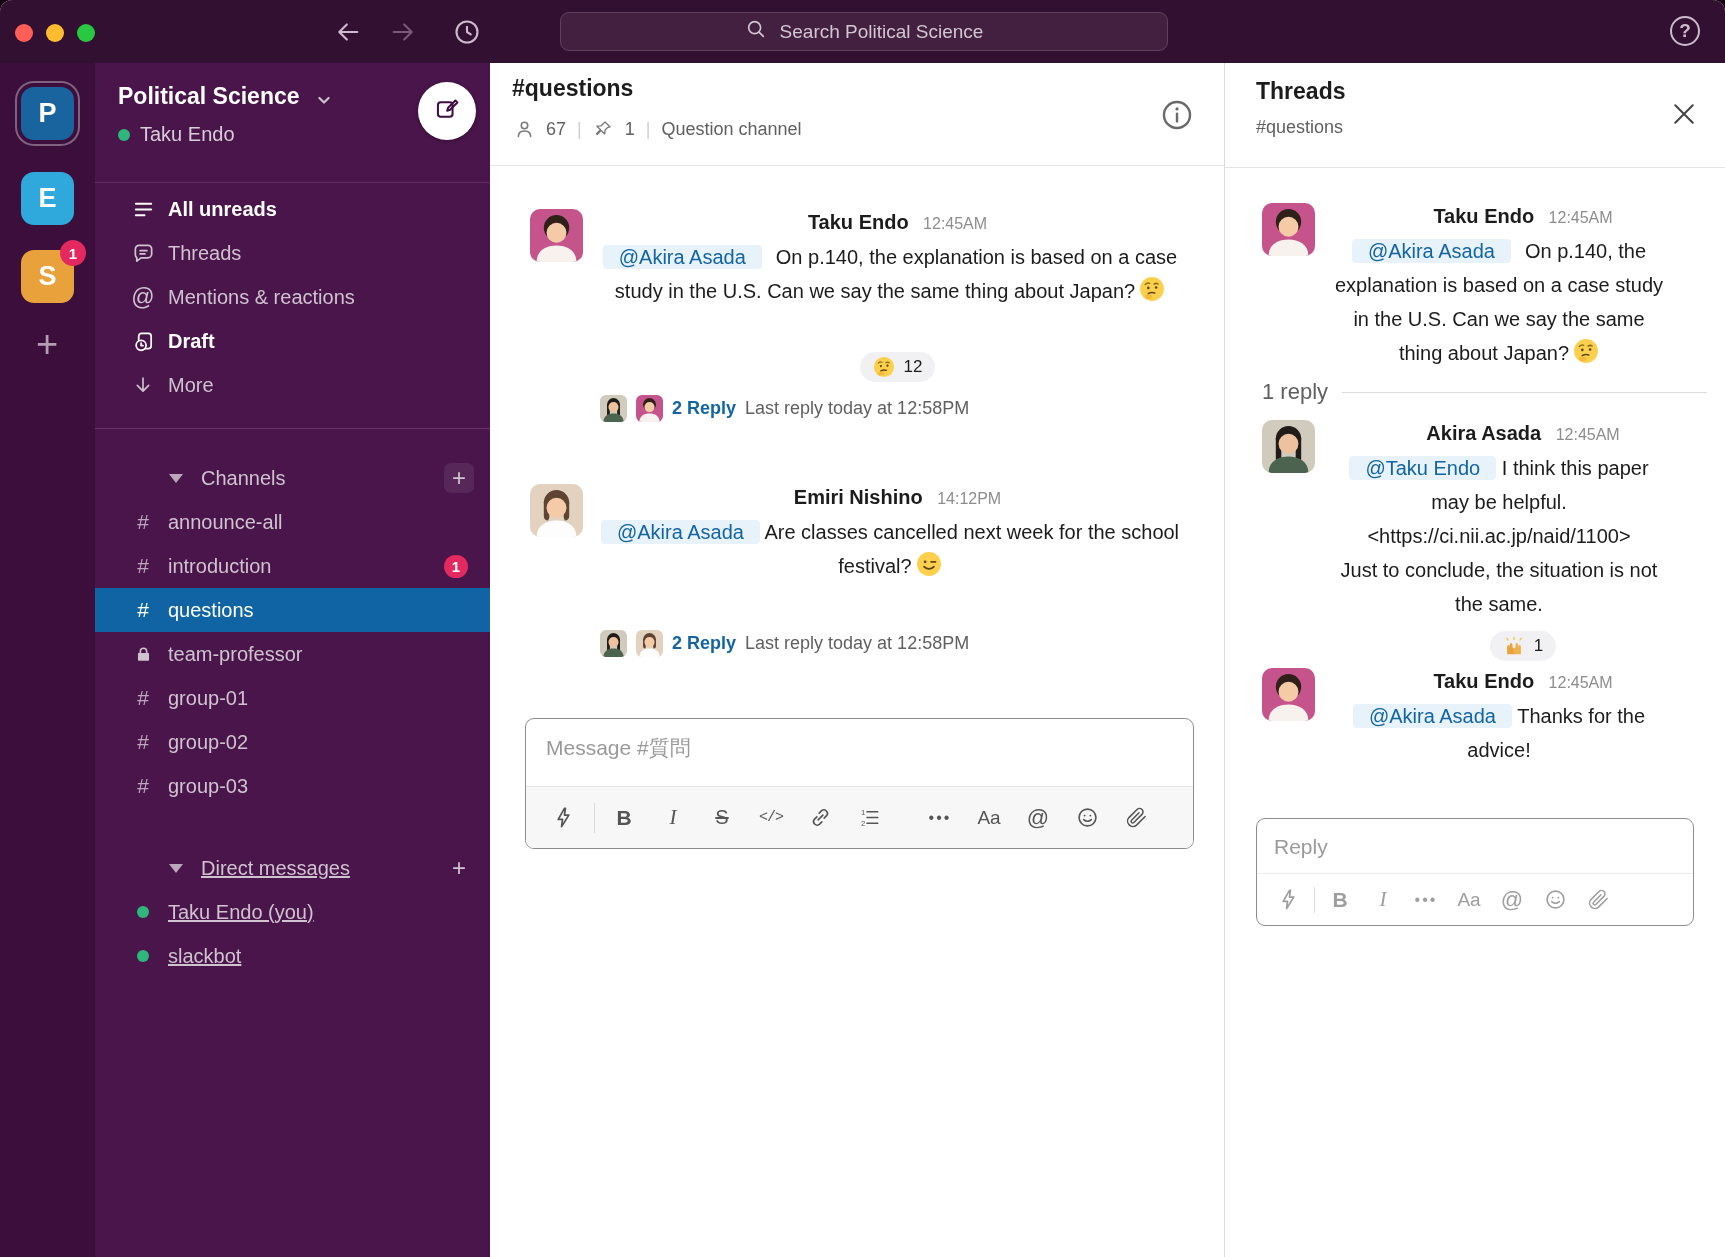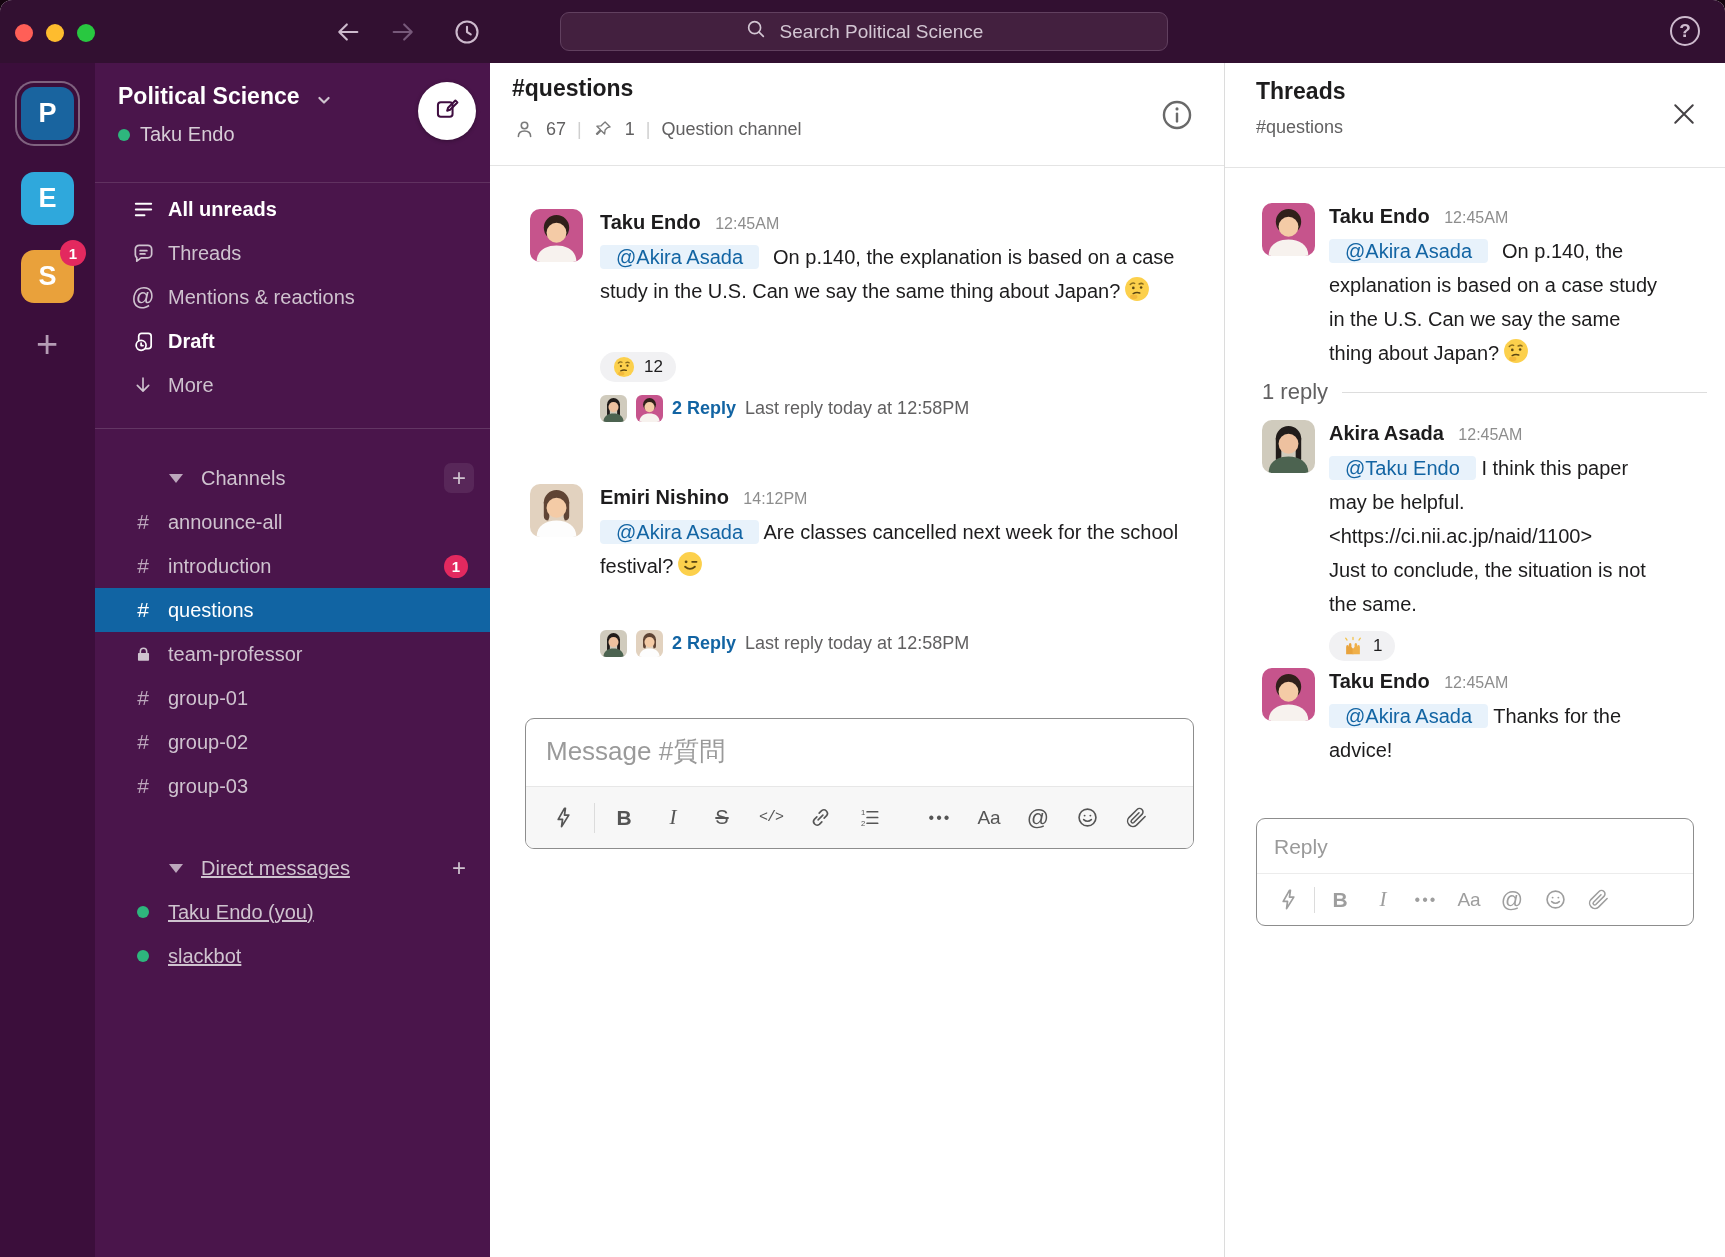--- a/index.html
+++ b/index.html
@@ -58,39 +58,39 @@
   .info-btn { position:absolute; right:30px; top:35px; width:34px; height:34px; color:#696969; }
 
   .msg { position:absolute; left:40px; display:flex; gap:17px; width:665px; }
   .msg1 { top:146px; } .msg2 { top:421px; }
   .avatar { width:53px; height:53px; border-radius:10px; overflow:hidden; flex:none; }
   .avatar svg { display:block; width:100%; height:100%; }
   .pav-bob, .pav-long { display:none; }
   .av-taku { background:#c6548c; } .av-taku .pav-hair{fill:#30201a;} .av-taku .pav-skin{fill:#f4cba6;} .av-taku .pav-shirt{fill:#f7f2ee;}
   .av-emiri { background:#e2d2bf; } .av-emiri .pav-hair{fill:#5f4434;} .av-emiri .pav-skin{fill:#f4cba6;} .av-emiri .pav-shirt{fill:#fdfdfd;} .av-emiri .pav-bob{display:block; fill:#5f4434;}
   .av-akira { background:#d0cbbd; } .av-akira .pav-hair{fill:#211c1a;} .av-akira .pav-skin{fill:#eec19f;} .av-akira .pav-shirt{fill:#4c6350;} .av-akira .pav-long{display:block; fill:#211c1a;}
-  .msg-content { flex:1; }
+  .msg-content { flex:1;text-align:center; }
   .msg-namerow { line-height:26px; margin-bottom:3px; }
   .msg-name { font-size:20px; font-weight:bold; color:#1d1c1d; }
   .msg-time { font-size:16px; color:#8d8d8d; margin-left:10px; }
   .msg-body { font-size:20px; color:#1d1c1d; line-height:34px; width:580px; white-space:pre-wrap; }
   .th-body { width:340px; }
   .mention { color:#1264a3; background:#e8f2fb; padding:1px 16px; border-radius:4px; white-space:nowrap; }
   .mgap { margin-right:14px; }
   .emoji { display:inline-block; width:26px; height:26px; vertical-align:-4px; margin-left:4px; }
   .reaction { display:inline-flex; align-items:center; gap:9px; background:#f1f1f3; border-radius:17px; padding:4px 13px; font-size:17px; color:#1d1c1d; margin-top:10px; }
   .reaction .emoji { width:22px; height:22px; margin:0; vertical-align:middle; }
   .thread-bar { display:flex; align-items:center; gap:9px; margin-top:13px; font-size:18px; }
   .tb-av { width:27px; height:27px; border-radius:6px; overflow:hidden; flex:none; }
   .tb-av svg { display:block; width:100%; height:100%; }
   .tb-link { color:#1264a3; font-weight:bold; }
   .tb-last { color:#616061; }
 
   .composer { position:absolute; left:35px; top:655px; width:669px; height:131px; border:1px solid #8d8d8d; border-radius:9px; background:#fff; }
-  .comp-ph { position:absolute; left:20px; top:15px; font-size:26px; color:#9a9a9a; }
+  .comp-ph { position:absolute; left:20px; top:15px; font-size:21px; color:#9a9a9a; }
   .comp-bar { position:absolute; left:0; right:0; bottom:0; height:62px; background:#f7f7f7; border-top:1px solid #e7e7e7; border-radius:0 0 8px 8px; display:flex; align-items:center; padding-left:24px; color:#555; }
   .tbtn { width:26px; height:26px; display:flex; align-items:center; justify-content:center; font-size:19px; margin-right:23px; flex:none; }
   .tbtn svg { width:23px; height:23px; }
   .tb-bold { font-weight:bold; font-size:21px; }
   .tb-italic { font-style:italic; font-family:"Liberation Serif",serif; font-size:21px; }
   .tb-strike { text-decoration:line-through; font-size:20px; }
   .tb-code { font-family:"Liberation Mono",monospace; font-size:15px; letter-spacing:-1px; }
   .tb-dots { font-size:16px; letter-spacing:2px; }
   .tb-aa { font-size:19px; }
   .tb-at { font-size:22px; }

